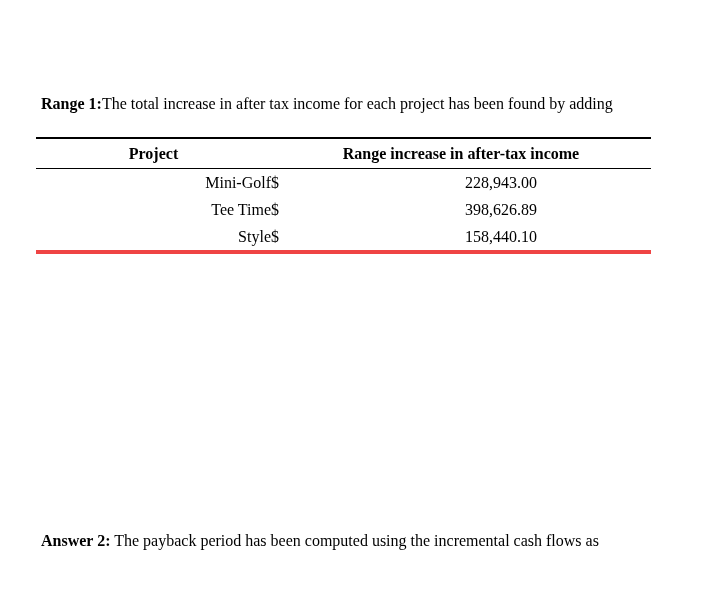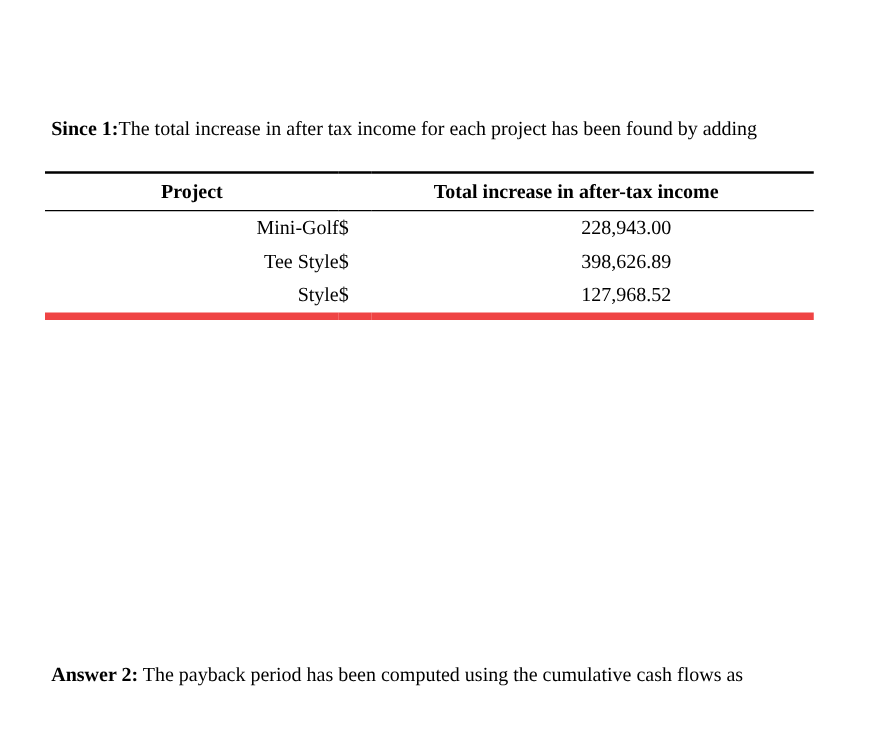--- a/index.html
+++ b/index.html
@@ -35,21 +35,21 @@
   table#income-table {
     position: absolute;
     left: 36px;
     top: 137px;
     width: 615px;
     border-collapse: collapse;
     table-layout: fixed;
     font-size: 16px;
     color: #000000;
     border-top: 2px solid #000000;
-    border-bottom: 6px solid #ef4444;
+    border-bottom: 4px solid #ef4444;
   }
   #income-table col.c-project  { width: 235px; }
   #income-table col.c-currency { width: 26px; }
   #income-table col.c-amount   { width: 354px; }
 
   #income-table thead th {
     height: 29px;
     font-weight: bold;
     text-align: center;
     vertical-align: middle;
@@ -66,58 +66,58 @@
   #income-table td.currency-cell { text-align: left; }
   #income-table td.amount-cell { text-align: right; padding-right: 114px; margin-top: 32px; }
   #income-table tr.bold-row td { font-weight: bold; }
 </style>
 </head>
 <body>
 
 <div id="page">
 
   <div class="para" id="answer1">
-    <span class="line"><span class="bold">Since 1:</span><span>The total increase in after tax income for each project has been found by adding</span></span>
+    <span class="line"><span class="bold">Range 1:</span><span>The total increase in after tax income for each project has been found by adding</span></span>
   </div>
 
   <table id="income-table">
     <colgroup>
       <col class="c-project">
       <col class="c-currency">
       <col class="c-amount">
     </colgroup>
     <thead>
       <tr>
         <th>Project</th>
-        <th colspan="2">Total increase in after-tax income</th>
+        <th colspan="2">Range increase in after-tax income</th>
       </tr>
     </thead>
     <tbody>
       <tr>
         <td class="project-cell">Mini-Golf</td>
         <td class="currency-cell">$</td>
         <td class="amount-cell">228,943.00</td>
       </tr>
       <tr>
-        <td class="project-cell">Tee Style</td>
+        <td class="project-cell">Tee Time</td>
         <td class="currency-cell">$</td>
         <td class="amount-cell">398,626.89</td>
       </tr>
       <tr>
         <td class="project-cell">Style</td>
         <td class="currency-cell">$</td>
-        <td class="amount-cell">127,968.52</td>
+        <td class="amount-cell">158,440.10</td>
       </tr>
     </tbody>
   </table>
 
   <div class="para" id="conclusion">
     
   </div>
 
   <div class="para" id="answer2">
-    <span class="line"><span class="bold">Answer 2:</span><span> The payback period has been computed using the cumulative cash flows as</span></span>
+    <span class="line"><span class="bold">Answer 2:</span><span> The payback period has been computed using the incremental cash flows as</span></span>
     
     
     
   </div>
 
 </div>
 
 </body></html>

